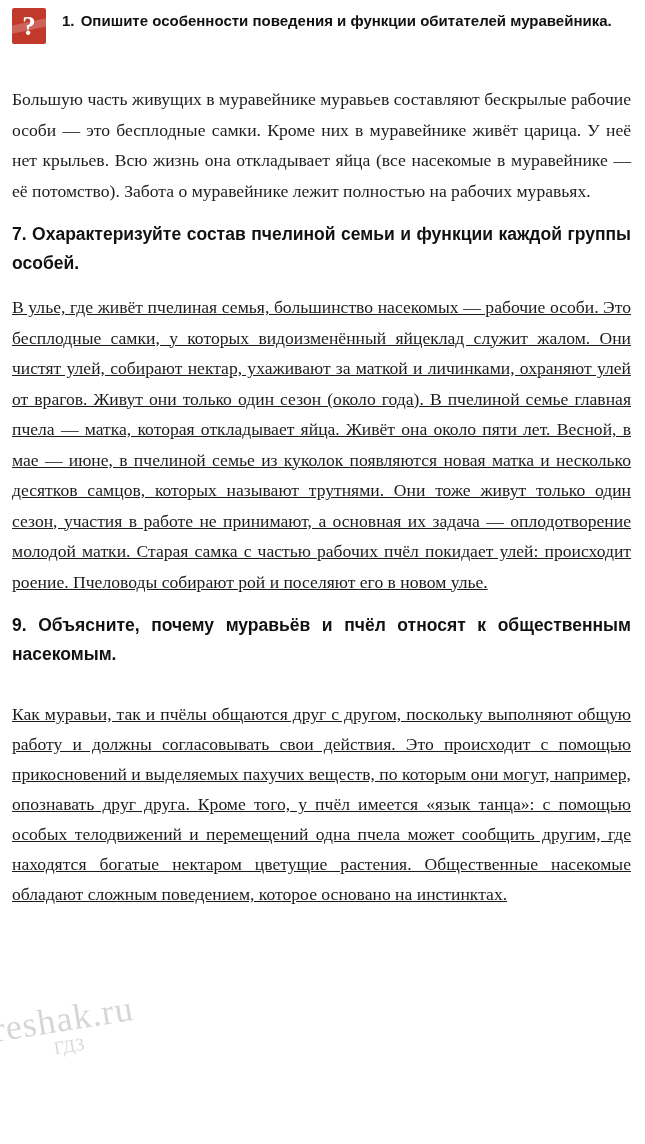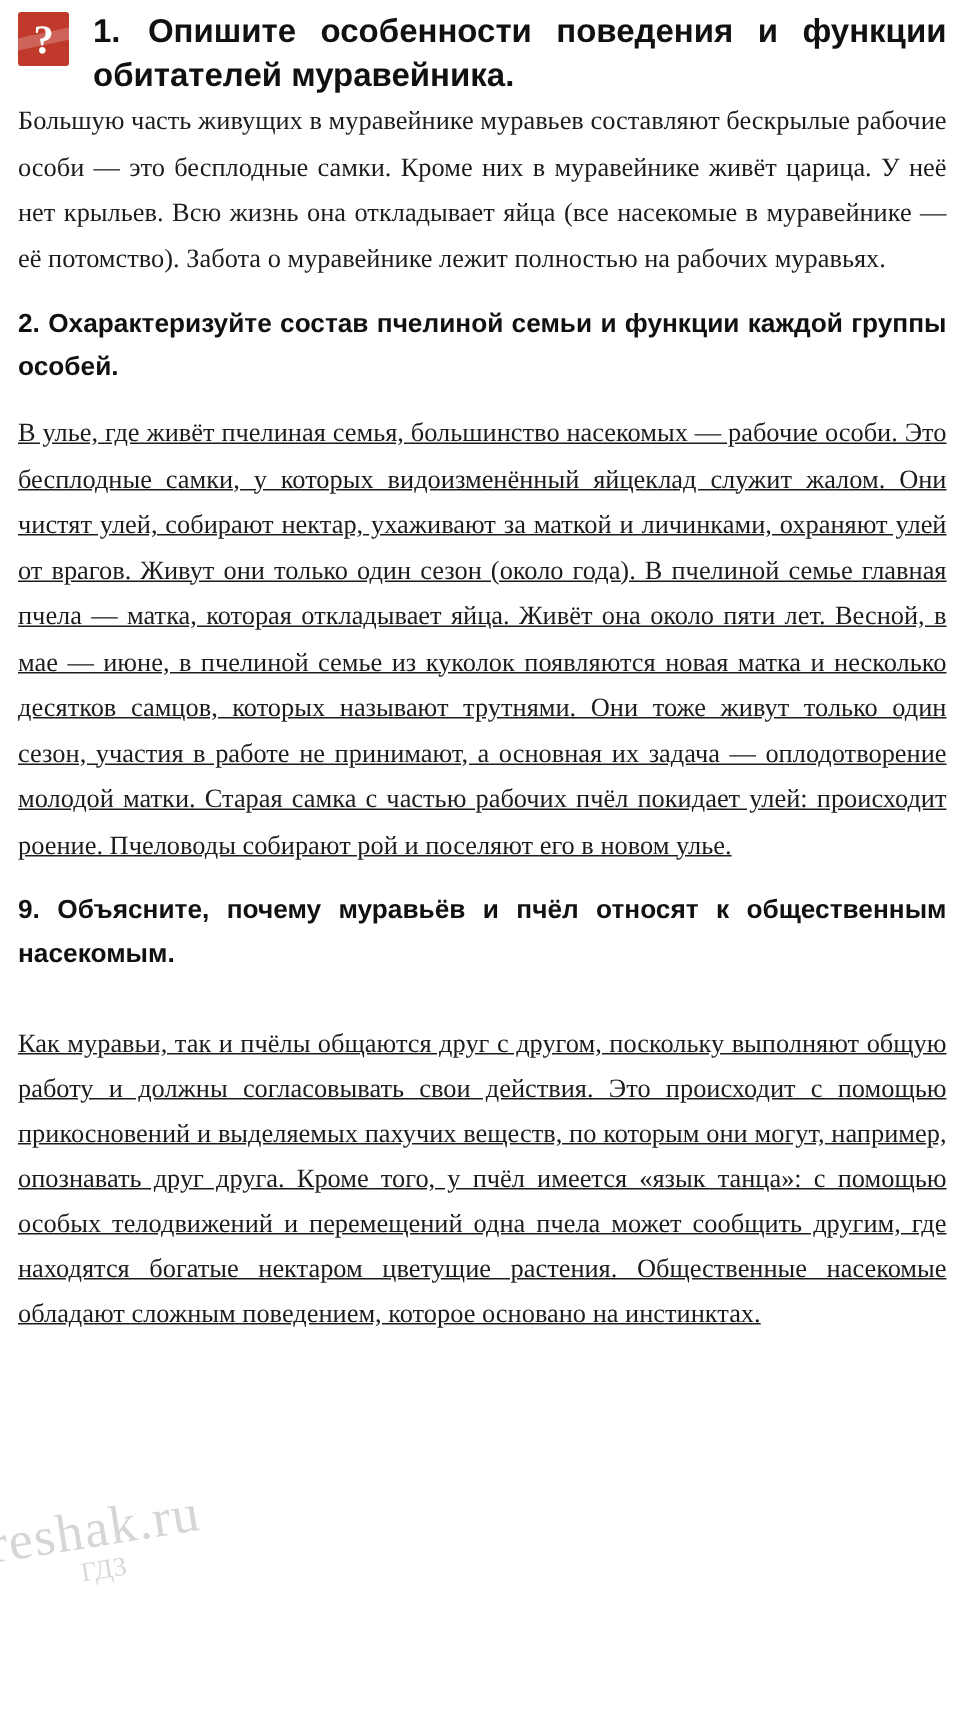--- a/index.html
+++ b/index.html
@@ -58,21 +58,21 @@
     height: 8px;
     background: rgba(255,255,255,0.22);
     transform: rotate(-12deg);
   }
 
   .q1-heading {
     margin: 0 0 0 0;
     padding-left: 50px;
     font-family: "Liberation Sans", sans-serif;
     font-weight: 700;
-    font-size: 22px;
+    font-size: 15px;
     line-height: 29px;
     text-align: justify;
     text-justify: inter-word;
     color: #111111;
   }
   .q1-heading .num {
     margin-right: 2px;
   }
 
   h2.qh {
@@ -89,21 +89,21 @@
   p.body {
     margin: 10px 0 0 0;
     font-family: "Liberation Serif", serif;
     font-size: 17.6px;
     line-height: 30.5px;
     text-align: justify;
     text-justify: inter-word;
     color: #1c1c1c;
   }
   p.body.first {
-    margin-top: 1px;
+    margin-top: 20px;
   }
   p.tight {
     margin-top: 14px;
     text-decoration: underline;
   }
   
   p.body.q3 {
     line-height: 30px;
     margin-top: 30px;
   }
@@ -151,21 +151,21 @@
       <div class="glyph">?</div>
     </div>
     <div class="q1-heading">
       <span class="num">1.</span>
       <span>Опишите особенности поведения и функции обитателей муравейника.</span>
     </div>
   </div>
 
   <p class="body first">Большую часть живущих в муравейнике муравьев составляют бескрылые рабочие особи — это бесплодные самки. Кроме них в муравейнике живёт царица. У неё нет крыльев. Всю жизнь она откладывает яйца (все насекомые в муравейнике — её потомство). Забота о муравейнике лежит полностью на рабочих муравьях.</p>
 
-  <h2 class="qh">2. Охарактеризуйте состав пчелиной семьи и функции каждой группы особей.</h2>
+  <h2 class="qh">7. Охарактеризуйте состав пчелиной семьи и функции каждой группы особей.</h2>
   <p class="body tight">В улье, где живёт пчелиная семья, большинство насекомых — рабочие особи. Это бесплодные самки, у которых видоизменённый яйцеклад служит жалом. Они чистят улей, собирают нектар, ухаживают за маткой и личинками, охраняют улей от врагов. Живут они только один сезон (около года). В пчелиной семье главная пчела — матка, которая откладывает яйца. Живёт она около пяти лет. Весной, в мае — июне, в пчелиной семье из куколок появляются новая матка и несколько десятков самцов, которых называют трутнями. Они тоже живут только один сезон, участия в работе не принимают, а основная их задача — оплодотворение молодой матки. Старая самка с частью рабочих пчёл покидает улей: происходит роение. Пчеловоды собирают рой и поселяют его в новом улье.</p>
 
   <h2 class="qh">9. Объясните, почему муравьёв и пчёл относят к общественным насекомым.</h2>
   <p class="body tight q3">Как муравьи, так и пчёлы общаются друг с другом, поскольку выполняют общую работу и должны согласовывать свои действия. Это происходит с помощью прикосновений и выделяемых пахучих веществ, по которым они могут, например, опознавать друг друга. Кроме того, у пчёл имеется «язык танца»: с помощью особых телодвижений и перемещений одна пчела может сообщить другим, где находятся богатые нектаром цветущие растения. Общественные насекомые обладают сложным поведением, которое основано на инстинктах.</p>
 
   <div class="watermark">
     <div class="wm-text">reshak.ru</div>
     <div class="wm-sub">ГДЗ</div>
   </div>
 

